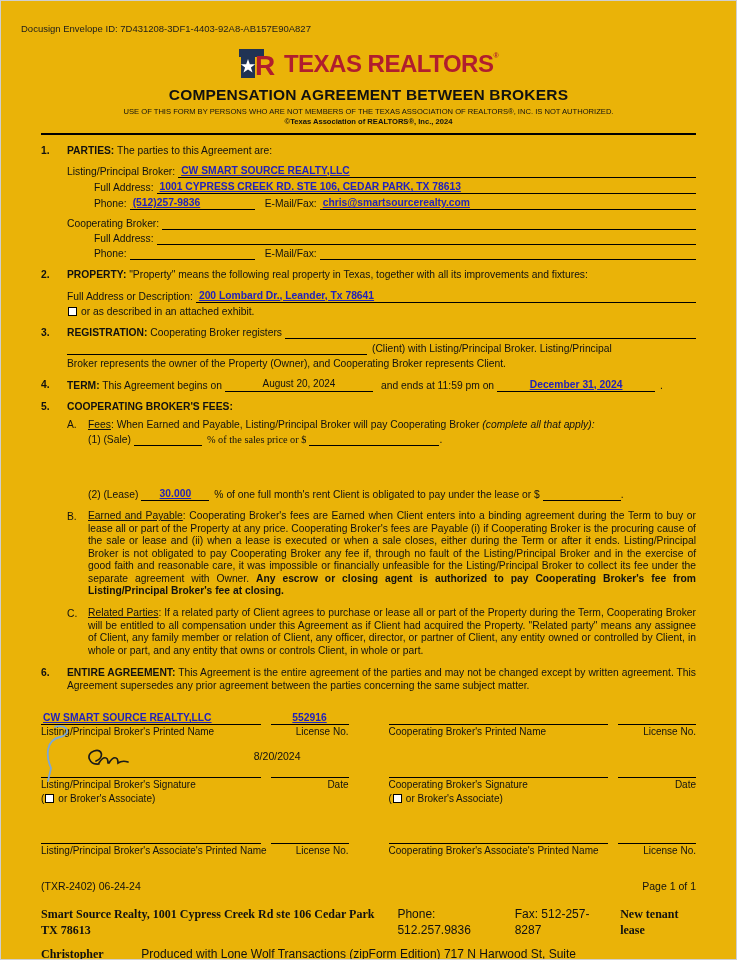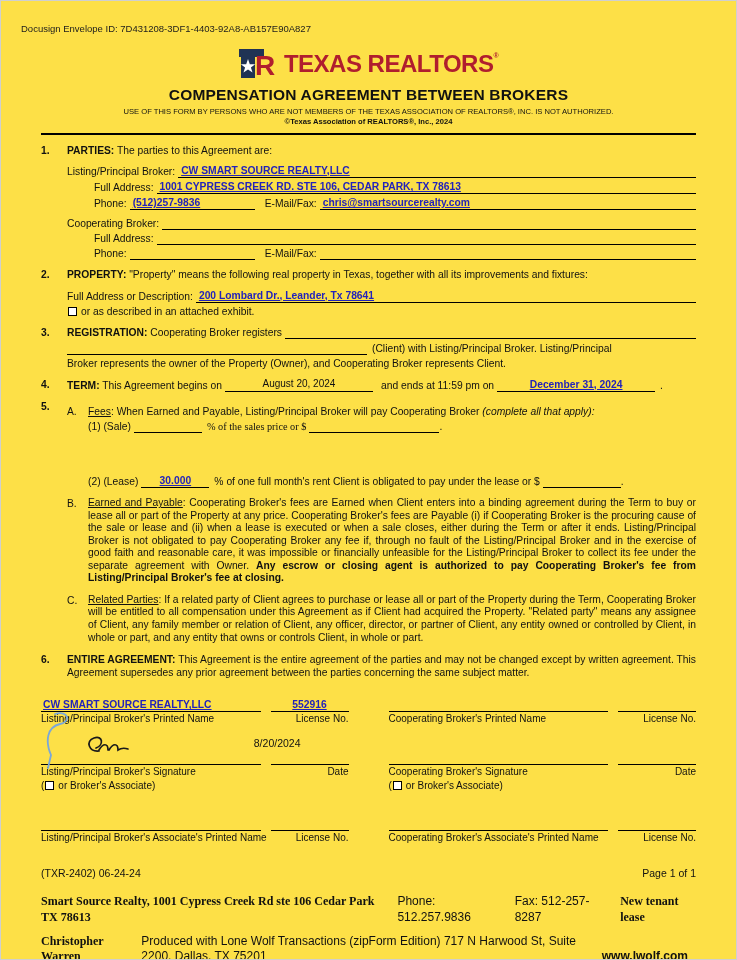--- a/index.html
+++ b/index.html
@@ -1,19 +1,19 @@
 <!DOCTYPE html>
 <html><head>
 <meta charset="utf-8">
 <style>
   * { margin:0; padding:0; box-sizing:border-box; }
   html,body { background:#e9e9e9; }
   body { font-family:"Liberation Sans", sans-serif; color:#111; }
   .page {
-    width:737px; height:960px; background:#fde047; border:1px solid #cfcfcf;
+    width:737px; height:960px; background:#eab308; border:1px solid #cfcfcf;
     position:relative; overflow:hidden; padding:20px 40px 0 40px;
     font-size:10.3px; line-height:1.27;
   }
   .docusign { font-size:9.5px; color:#1c1c1c; margin:2px 0 14px -20px; }
   .logo-row { display:flex; justify-content:center; align-items:center; gap:7px; margin-bottom:6px; }
   .brand-text { color:#b01e2e; font-weight:bold; font-size:24px; letter-spacing:-0.5px; line-height:1; }
   .brand-reg { font-size:7px; vertical-align:top; }
   .doc-title { text-align:center; font-weight:bold; font-size:15.5px; letter-spacing:0.2px; }
   .doc-sub { text-align:center; font-size:7.6px; margin-top:2px; }
   .doc-copy { text-align:center; font-size:7.6px; font-weight:bold; margin-top:1px; }
@@ -162,20 +162,21 @@
         <span class="lbl" style="padding-left:8px;">and ends at 11:59 pm on</span>
         <span class="blank-term2"><span class="fill u">December 31, 2024</span></span>
         <span style="padding-left:5px;">.</span>
       </div>
     </div>
   </div>
 
   <div class="sec" style="margin-bottom:6px;">
     <div class="sec-num">5.</div>
     <div class="sec-body">
+      <div class="b">COOPERATING BROKER'S FEES:</div>
 
       <div class="sub">
         <div class="sub-letter">A.</div>
         <div class="sub-text">
           <div><span class="u">Fees</span><span>: When Earned and Payable, Listing/Principal Broker will pay Cooperating Broker </span><span class="i">(complete all that apply):</span></div>
           <div class="feeline">
             <span class="lbl">(1)  (Sale)</span>
             <span class="blank-s"></span>
             <span class="lbl" style="padding-left:5px;font-family:Liberation Serif, serif;">% of the sales price or $</span>
             <span class="blank-m"></span>

